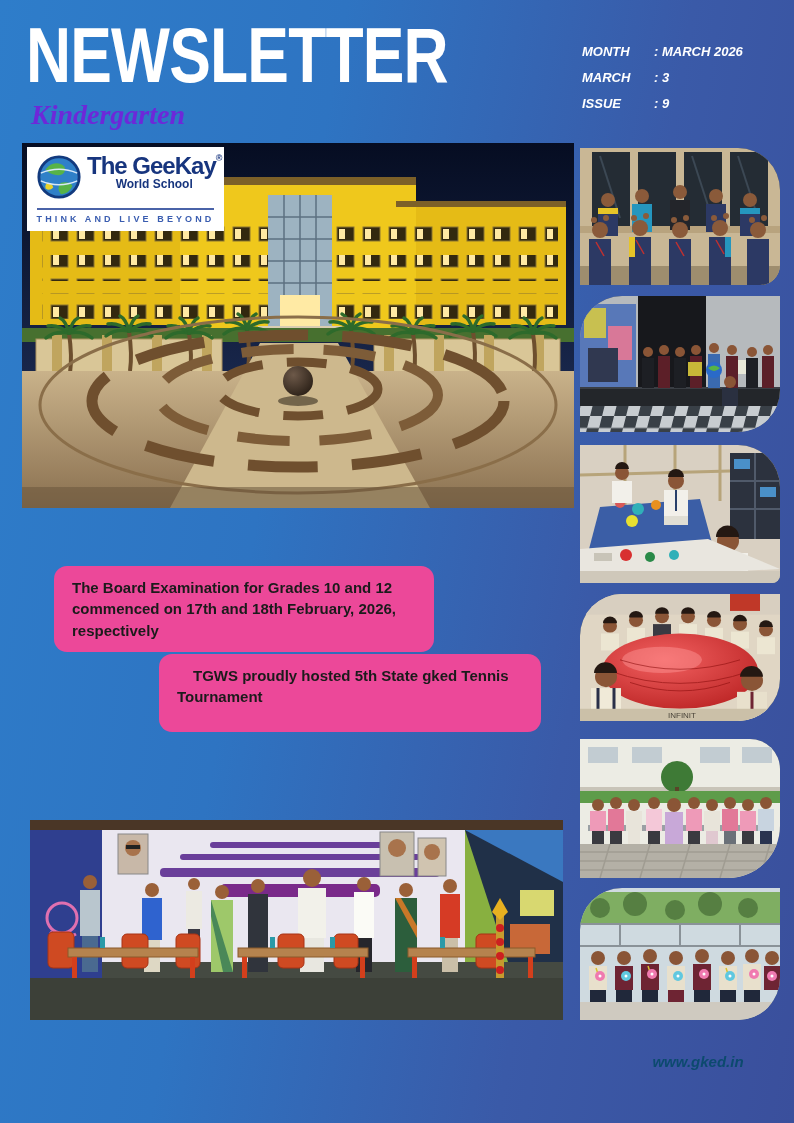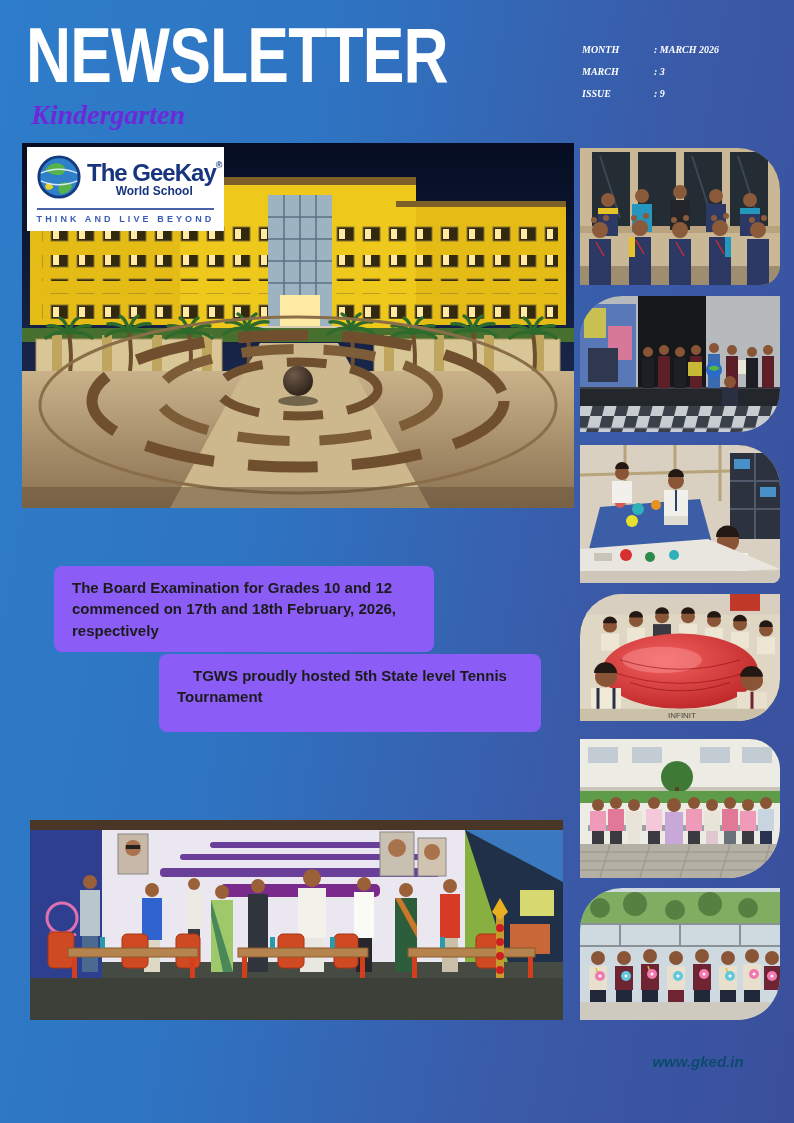--- a/index.html
+++ b/index.html
@@ -11,50 +11,50 @@
   .abs{position:absolute;}
   
   .title{
     left:26px;top:16px;font-size:78px;font-weight:bold;color:#ffffff;line-height:1;
     letter-spacing:-1px;transform:scaleX(.8);transform-origin:0 0;white-space:nowrap;
   }
   .subtitle{
     left:31px;top:99px;font-family:"Liberation Serif",serif;font-style:italic;
     font-weight:bold;font-size:28px;color:#6d28d9;
   }
-  .meta{left:582px;top:44px;color:#ffffff;font-style:italic;font-weight:bold;font-size:10px;font-family:Liberation Serif, serif;}
+  .meta{left:582px;top:44px;color:#ffffff;font-style:italic;font-weight:bold;font-size:13px;}
   .meta-row{display:flex;margin-bottom:11px;}
   .meta-label{width:72px;}
   
   .photo{position:absolute;margin:0;overflow:hidden;background:#20304f;}
   .photo svg{display:block;width:100%;height:100%;}
   #main-photo{left:22px;top:143px;width:552px;height:365px;}
   #event-photo{left:30px;top:820px;width:533px;height:200px;}
   .rp{left:580px;width:200px;}
   #rp1{top:148px;height:137px;border-radius:0 42px 20px 0;}
   #rp2{top:296px;height:136px;border-radius:42px 0 42px 0;}
   #rp3{top:445px;height:138px;border-radius:0 42px 8px 0;}
   #rp4{top:594px;height:127px;border-radius:42px 0 42px 0;}
   #rp5{top:739px;height:139px;border-radius:0 30px 52px 0;}
   #rp6{top:888px;height:132px;border-radius:42px 0 42px 0;}
   
   .logo{
     left:27px;top:147px;width:197px;height:84px;background:#ffffff;
     box-sizing:border-box;padding:7px 9px 5px;
   }
-  .logo-row{display:flex;align-items:center;gap:5px;}
+  .logo-row{display:flex;align-items:flex-start;gap:5px;}
   .logo-names{flex:1;}
   .logo-name{font-size:24px;font-weight:bold;color:#17357e;line-height:1;letter-spacing:-1px;white-space:nowrap;}
   .logo-name sup{font-size:9px;vertical-align:top;}
   .logo-sub{font-size:12px;font-weight:bold;color:#17357e;line-height:1.05;text-align:center;}
   .logo-divider{height:2px;background:#4a63a8;margin:4px 1px 4px;}
   .logo-tagline{font-size:9px;font-weight:bold;color:#3a5db0;letter-spacing:3.1px;text-align:center;white-space:nowrap;}
   
   .callout{
-    position:absolute;background:#8b5cf6;border-radius:8px;box-sizing:border-box;
+    position:absolute;background:#ec4899;border-radius:13px;box-sizing:border-box;
     padding:11px 18px;color:#1b1b1b;font-size:15px;font-weight:bold;line-height:1.42;
   }
   .callout p{margin:0;white-space:pre-line;}
   #callout1{left:54px;top:566px;width:380px;min-height:72px;}
   #callout2{left:159px;top:654px;width:382px;min-height:78px;}
   #callout2 p{text-indent:16px;}
   
   .website{
     left:618px;top:1053px;width:160px;text-align:center;color:#0c4a6e;
     font-style:italic;font-weight:bold;font-size:15px;text-decoration:none;display:block;
@@ -186,21 +186,21 @@
   <div class="logo-divider"></div>
   <div class="logo-tagline">THINK AND LIVE BEYOND</div>
 </div>
 
 <div class="callout" id="callout1">
   <p>The Board Examination for Grades 10 and 12
 commenced on 17th and 18th February, 2026,
 respectively</p>
 </div>
 <div class="callout" id="callout2">
-  <p>TGWS proudly hosted 5th State level Tennis
+  <p>TGWS proudly hosted 5th State gked Tennis
 Tournament</p>
 </div>
 
 <figure class="photo" id="event-photo" aria-label="Dignitaries standing on stage at the 5th State level Tennis Tournament inauguration">
   <svg viewBox="0 0 533 200" preserveAspectRatio="none" role="img">
     <rect width="533" height="200" fill="#454a42"></rect>
     <rect x="0" y="0" width="533" height="14" fill="#4a3626"></rect>
     <rect x="0" y="10" width="72" height="152" fill="#2f3f8f"></rect>
     <circle cx="32" cy="98" r="15" fill="none" stroke="#e070b0" stroke-width="3"></circle>
     <path d="M20,112 q12,10 26,2" stroke="#e070b0" stroke-width="3" fill="none"></path>

